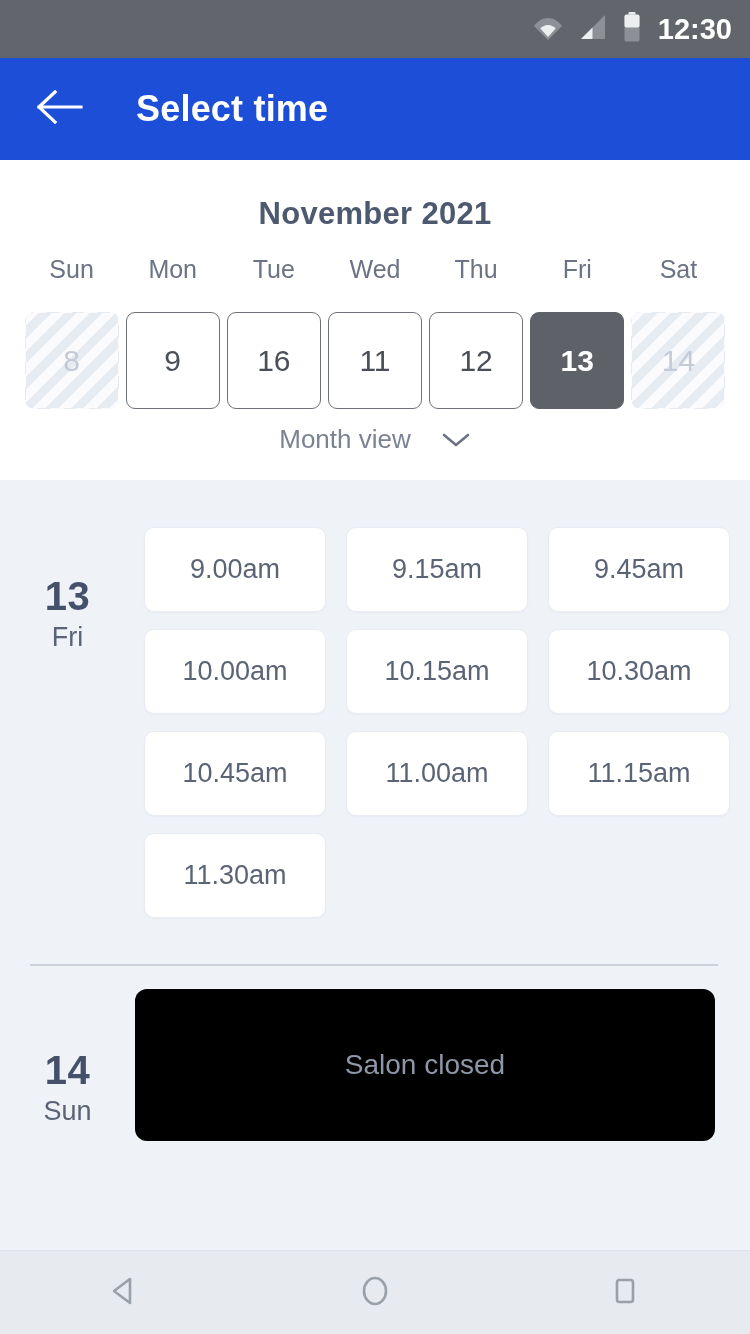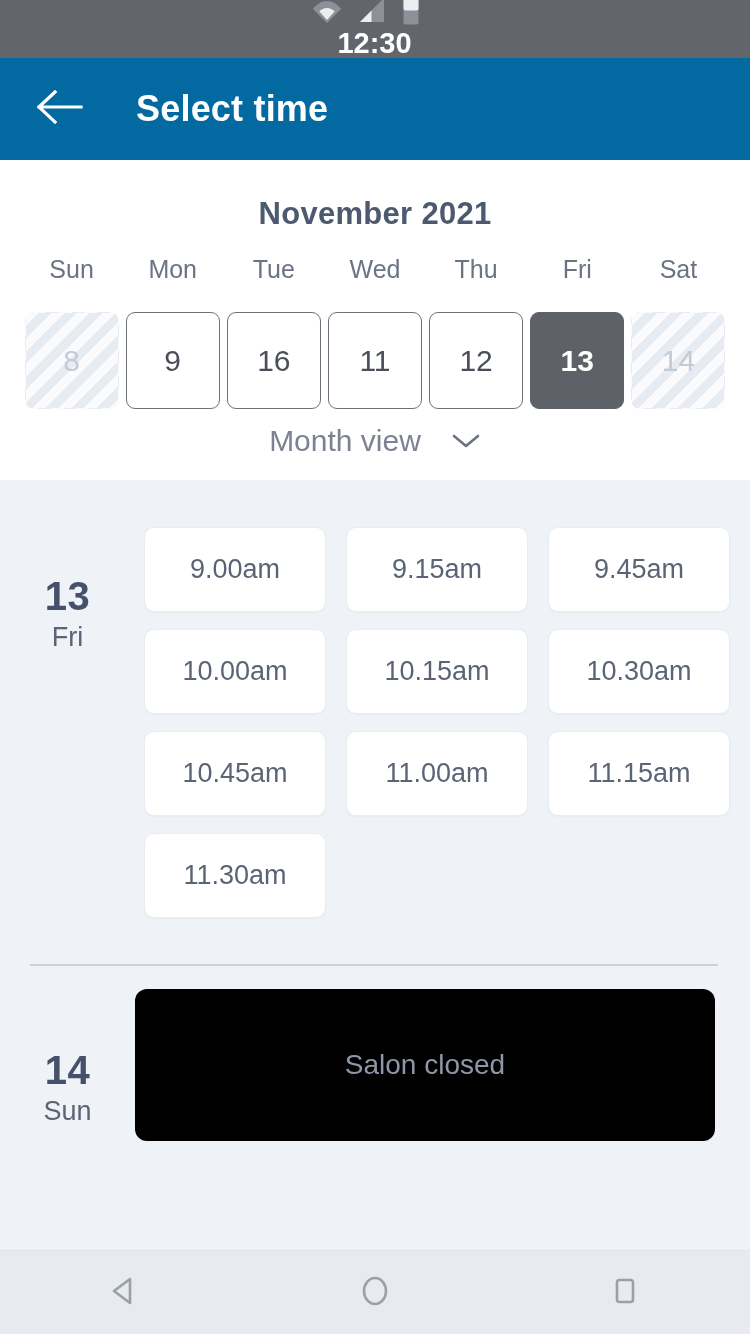--- a/index.html
+++ b/index.html
@@ -23,21 +23,20 @@
   .status-bar {
     position: absolute;
     top: 0; left: 0;
     width: 750px;
     height: 58px;
     background: #62656b;
     display: flex;
     align-items: center;
     justify-content: flex-end;
     padding-right: 18px;
-    flex-direction: column;
   }
   .status-icons {
     display: flex;
     align-items: center;
     gap: 17px;
   }
   .st-icon { display: block; }
   .status-time {
     color: #ffffff;
     font-size: 29px;
@@ -46,21 +45,21 @@
     margin-left: 17px;
     line-height: 1;
   }
 
   
   .app-bar {
     position: absolute;
     top: 58px; left: 0;
     width: 750px;
     height: 102px;
-    background: #0369a1;
+    background: #1d4ed8;
     display: flex;
     align-items: center;
   }
   .back-btn {
     width: 76px;
     height: 76px;
     margin-left: 22px;
     display: flex;
     align-items: center;
     justify-content: center;
@@ -152,21 +151,21 @@
   .month-view-row {
     position: absolute;
     top: 264px; left: 0;
     width: 750px;
     display: flex;
     align-items: center;
     justify-content: center;
     cursor: pointer;
   }
   .month-view-label {
-    font-size: 30px;
+    font-size: 26px;
     color: #7b8291;
   }
   .chevron {
     margin-left: 30px;
     display: flex;
     align-items: center;
   }
 
   
   .slots-area {

